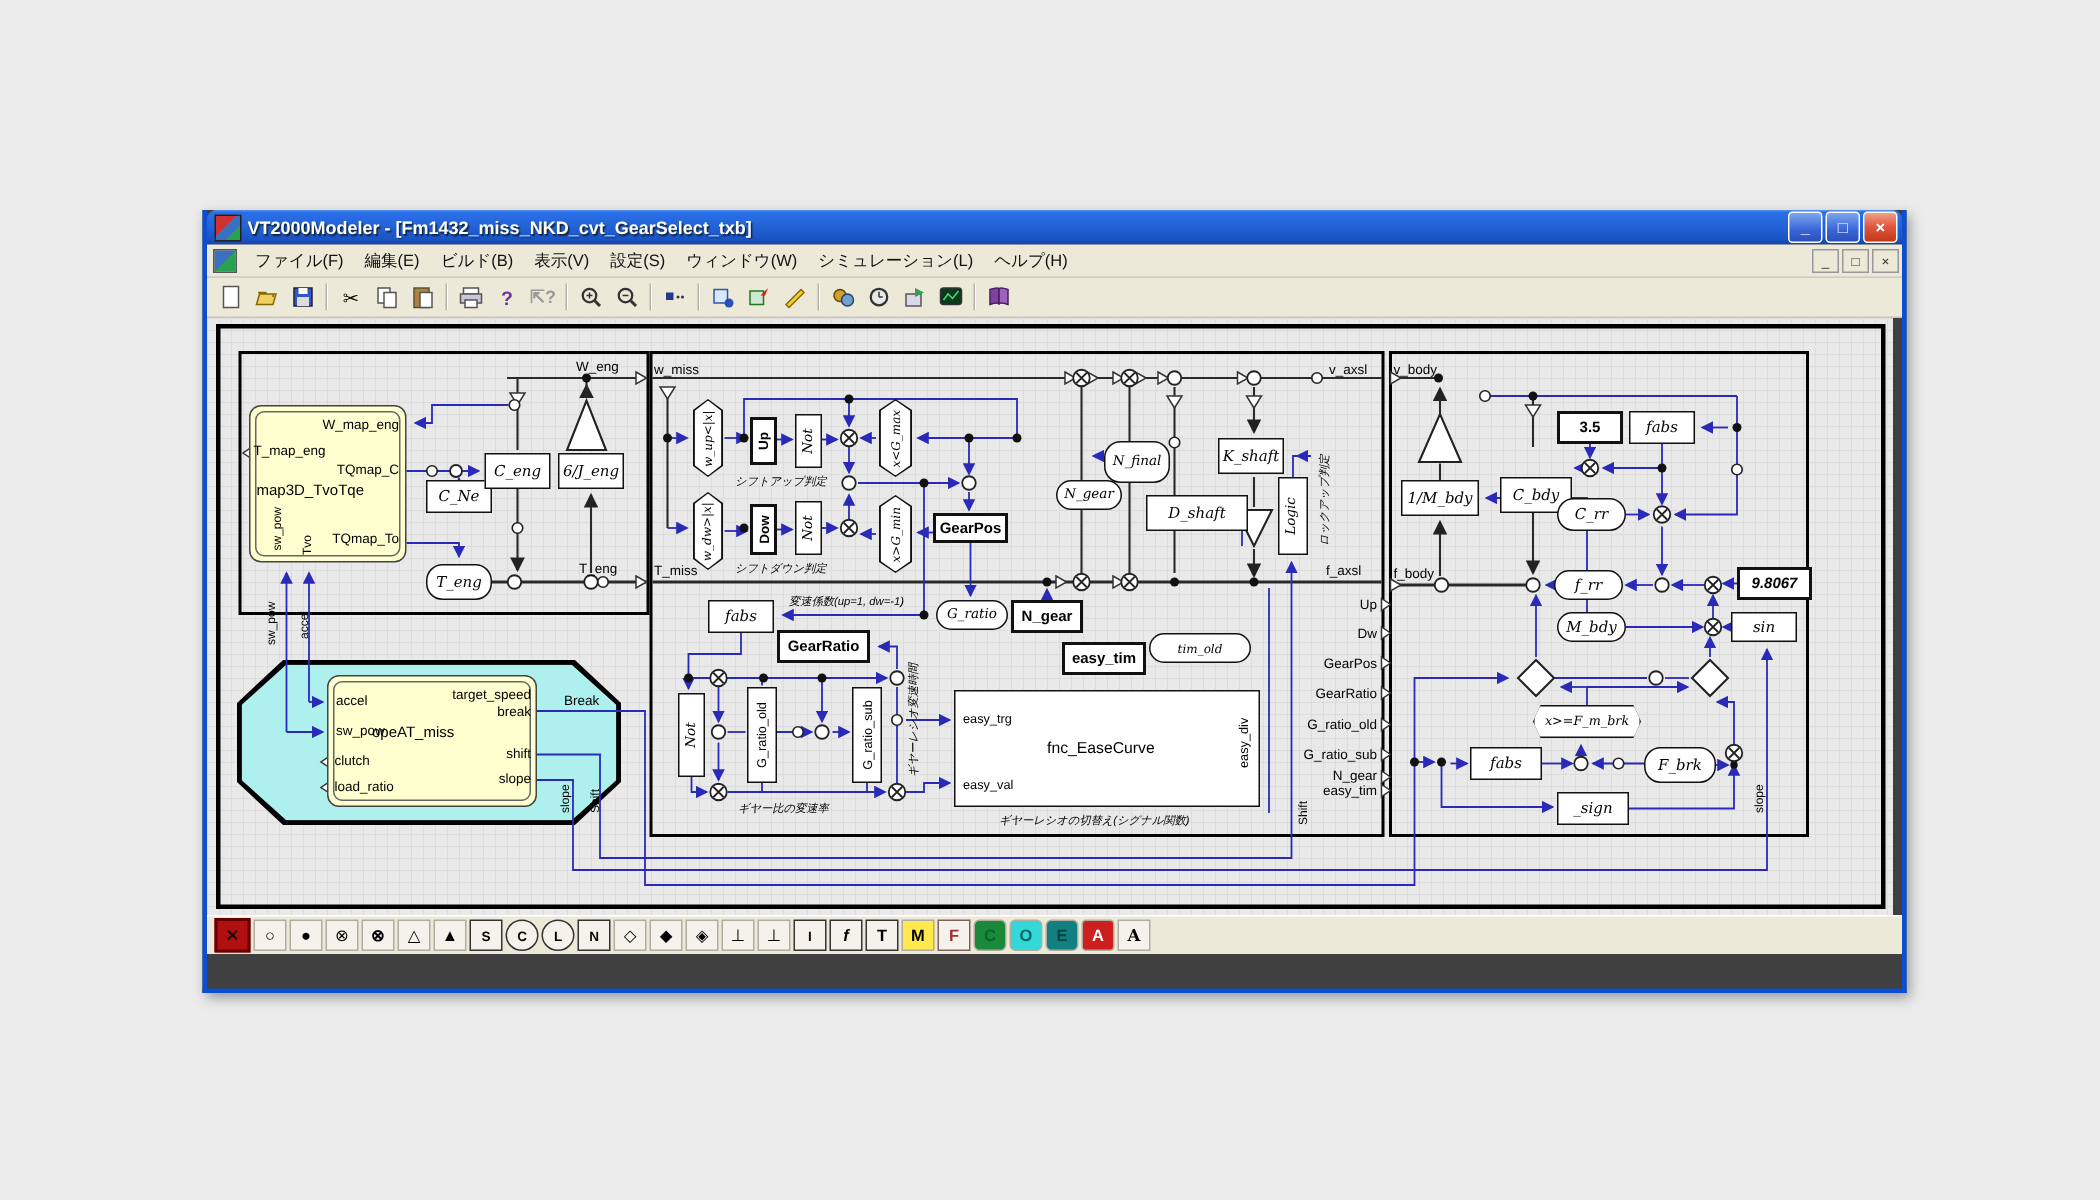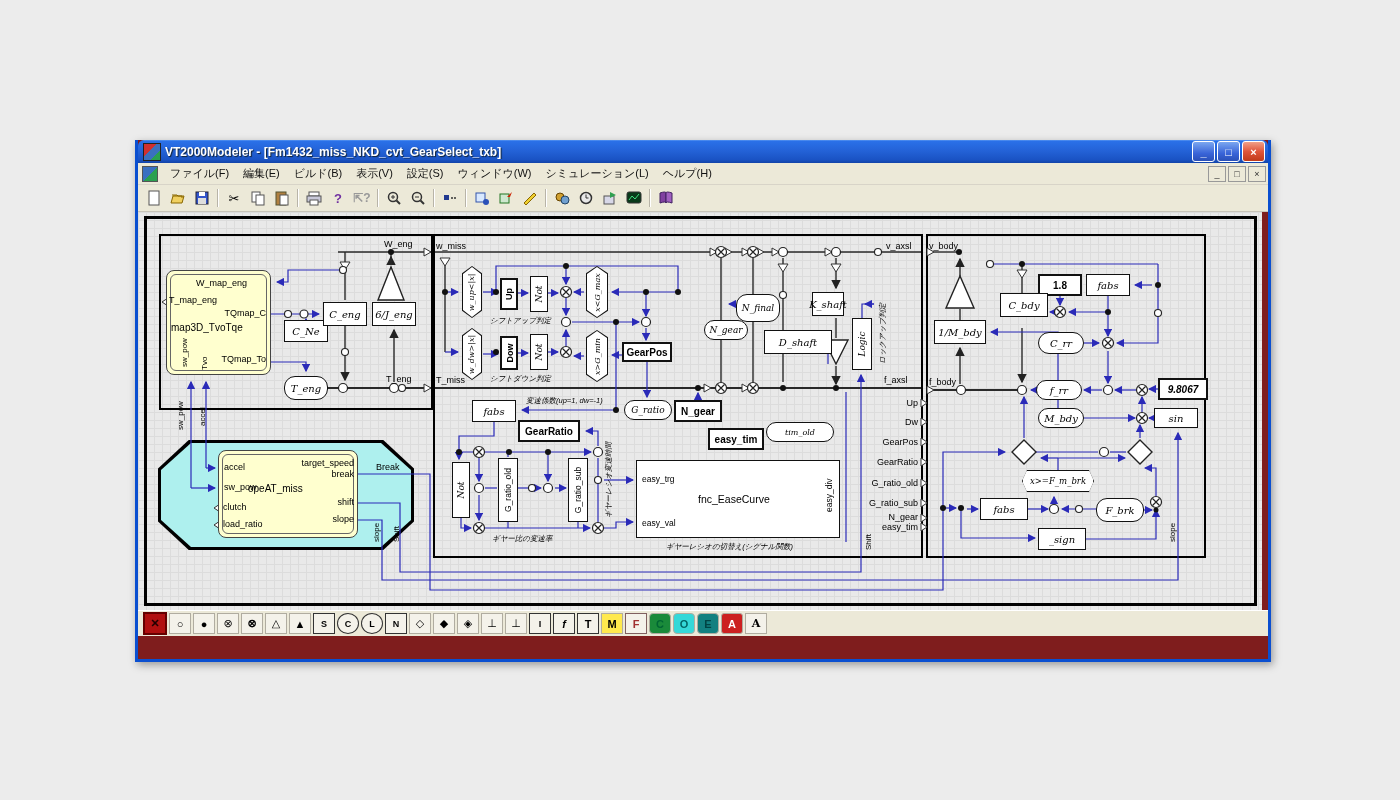--- a/index.html
+++ b/index.html
@@ -1,17 +1,17 @@
 <!DOCTYPE html>
 <html><head>
 <meta charset="utf-8">
 <style>
   html,body{margin:0;padding:0;}
   body{width:1400px;height:800px;background:#ececec;font-family:"Liberation Sans",sans-serif;overflow:hidden;position:relative;}
-  .win{position:absolute;left:135px;top:140px;width:1130px;height:519px;border:3px solid #0a4fd0;border-top:none;background:#7f1d1d;box-shadow:2px 3px 8px rgba(0,0,0,.35);}
+  .win{position:absolute;left:135px;top:140px;width:1130px;height:519px;border:3px solid #0a4fd0;border-top:none;background:#404040;box-shadow:2px 3px 8px rgba(0,0,0,.35);}
   .tbar{height:23px;background:linear-gradient(180deg,#5a96f0 0%,#2a70e8 6%,#2463d8 45%,#1a53c4 85%,#1243a8 100%);display:flex;align-items:center;color:#fff;font-weight:bold;font-size:12px;padding:0 3px;border-radius:6px 6px 0 0;margin:-0px -0px 0;}
   .tbar .ticon{width:16px;height:16px;margin:0 4px 0 2px;background:linear-gradient(135deg,#d03030 0 40%,#3a70c0 40% 70%,#2aa050 70% 100%);border:1px solid #222;}
   .tbar .ttl{flex:1;white-space:nowrap;overflow:hidden;text-shadow:1px 1px 1px #123;}
   .wbtn{width:21px;height:19px;margin-left:2px;border:1px solid #fff;border-radius:3px;display:flex;align-items:center;justify-content:center;font-size:11px;font-weight:bold;color:#fff;background:linear-gradient(180deg,#7ba7f0,#3964d8 60%,#2a50b8);}
   .wbtn.close{background:linear-gradient(180deg,#f0a088,#e0553a 50%,#c03a1a);}
   .menubar{height:21px;background:#ece9d8;display:flex;align-items:center;font-size:11px;border-bottom:1px solid #d8d4c8;padding:0 2px;}
   .menubar .micon{width:14px;height:14px;background:linear-gradient(135deg,#3a70c0 0 50%,#2aa050 50% 100%);border:1px solid #555;margin:0 5px 0 2px;}
   .mitem{padding:2px 7px;color:#111;}
   .mdibtns{margin-left:auto;display:flex;}
   .mdib{width:16px;height:14px;border:1px solid #999;background:#ece9d8;color:#333;font-size:9px;display:flex;align-items:center;justify-content:center;margin-left:2px;}
@@ -506,21 +506,21 @@
 
       <g fill="#fff" stroke="#222" stroke-width="1.4">
         <path d="M886,228 L898,240 L886,252 L874,240 Z"></path>
         <path d="M1002,228 L1014,240 L1002,252 L990,240 Z"></path>
       </g>
     </svg>
 
     <div class="blk yellow" style="left:28px;top:58px;width:105px;height:105px">
         <div class="in2"></div>
       </div>
-    <div class="lbl" style="left:58px;top:66px;width:70px;">W_map_eng</div>
+    <div class="lbl" style="left:58px;top:66px;width:70px;text-align:right">W_map_eng</div>
     <div class="lbl" style="left:31px;top:83px">T_map_eng</div>
     <div class="lbl" style="left:58px;top:96px;width:70px;text-align:right">TQmap_C</div>
     <div class="lbl" style="left:33px;top:110px;width:95px;font-size:10px">map3D_TvoTqe</div>
     <div class="lbl" style="left:58px;top:142px;width:70px;text-align:right">TQmap_To</div>
     <div class="lbl rot" style="left:42px;top:155px;font-size:8px">sw_pow</div>
     <div class="lbl rot" style="left:62px;top:158px;font-size:8px">Tvo</div>
     <div class="blk it" style="left:146px;top:108px;width:44px;height:22px">C_Ne</div>
     <div class="blk it" style="left:185px;top:90px;width:44px;height:24px">C_eng</div>
     <div class="blk it" style="left:234px;top:90px;width:44px;height:24px">6/J_eng</div>
     <div class="blk it oval" style="left:146px;top:164px;width:44px;height:24px">T_eng</div>
@@ -604,40 +604,40 @@
     <div class="blk" style="left:498px;top:248px;width:204px;height:78px"></div>
     <div class="lbl" style="left:504px;top:262px;font-size:8.5px">easy_trg</div>
     <div class="lbl" style="left:504px;top:306px;font-size:8.5px">easy_val</div>
     <div class="lbl" style="left:560px;top:281px;font-size:10.5px">fnc_EaseCurve</div>
     <div class="lbl rot" style="left:686px;top:300px;font-size:8.5px">easy_div</div>
     <div class="ann" style="left:528px;top:330px">ギヤーレシオの切替え(シグナル関数)</div>
     <div class="ann rot" style="left:466px;top:306px">ギヤーレシオ変速時間</div>
     <div class="blk it oval" style="left:598px;top:82px;width:44px;height:28px;font-size:9px">N_final</div>
     <div class="blk it oval" style="left:566px;top:108px;width:44px;height:20px;font-size:9px">N_gear</div>
     <div class="blk it" style="left:626px;top:118px;width:68px;height:24px">D_shaft</div>
-    <div class="blk it" style="left:674px;top:80px;width:32px;height:24px">K_shaft</div>
+    <div class="blk it" style="left:674px;top:80px;width:44px;height:24px">K_shaft</div>
     <div class="blk it vert" style="left:714px;top:106px;width:20px;height:52px">
         <span style="font-size:9px">Logic</span>
       </div>
     <div class="ann rot" style="left:740px;top:152px">ロックアップ判定</div>
     <div class="lbl" style="left:710px;top:186px;width:70px;text-align:right">Up</div>
     <div class="lbl" style="left:710px;top:205px;width:70px;text-align:right">Dw</div>
     <div class="lbl" style="left:710px;top:225px;width:70px;text-align:right">GearPos</div>
     <div class="lbl" style="left:710px;top:245px;width:70px;text-align:right">GearRatio</div>
     <div class="lbl" style="left:710px;top:266px;width:70px;text-align:right">G_ratio_old</div>
     <div class="lbl" style="left:710px;top:286px;width:70px;text-align:right">G_ratio_sub</div>
     <div class="lbl" style="left:710px;top:300px;width:70px;text-align:right">N_gear</div>
     <div class="lbl" style="left:710px;top:310px;width:70px;text-align:right">easy_tim</div>
     <div class="lbl rot" style="left:726px;top:338px;font-size:8px">Shift</div>
 
     <div class="lbl" style="left:791px;top:29px">v_body</div>
     <div class="lbl" style="left:791px;top:165px">f_body</div>
-    <div class="blk bold" style="left:900px;top:62px;width:44px;height:22px">1.8</div>
+    <div class="blk bold" style="left:900px;top:62px;width:44px;height:22px">3.5</div>
     <div class="blk it" style="left:948px;top:62px;width:44px;height:22px">fabs</div>
-    <div class="blk it" style="left:862px;top:81px;width:48px;height:24px">C_bdy</div>
+    <div class="blk it" style="left:862px;top:106px;width:48px;height:24px">C_bdy</div>
     <div class="blk it" style="left:796px;top:108px;width:52px;height:24px">1/M_bdy</div>
     <div class="blk it oval" style="left:900px;top:120px;width:46px;height:22px">C_rr</div>
     <div class="blk it oval" style="left:898px;top:168px;width:46px;height:20px">f_rr</div>
     <div class="blk it oval" style="left:900px;top:196px;width:46px;height:20px">M_bdy</div>
     <div class="blk bold" style="left:1020px;top:166px;width:50px;height:22px;font-style:italic">9.8067</div>
     <div class="blk it" style="left:1016px;top:196px;width:44px;height:20px">sin</div>
     <div class="hexh" style="left:884px;top:258px;width:72px;height:22px">
         <div class="in">
           <span class="it" style="font-size:8.5px">x&gt;=F_m_brk</span>
         </div>

